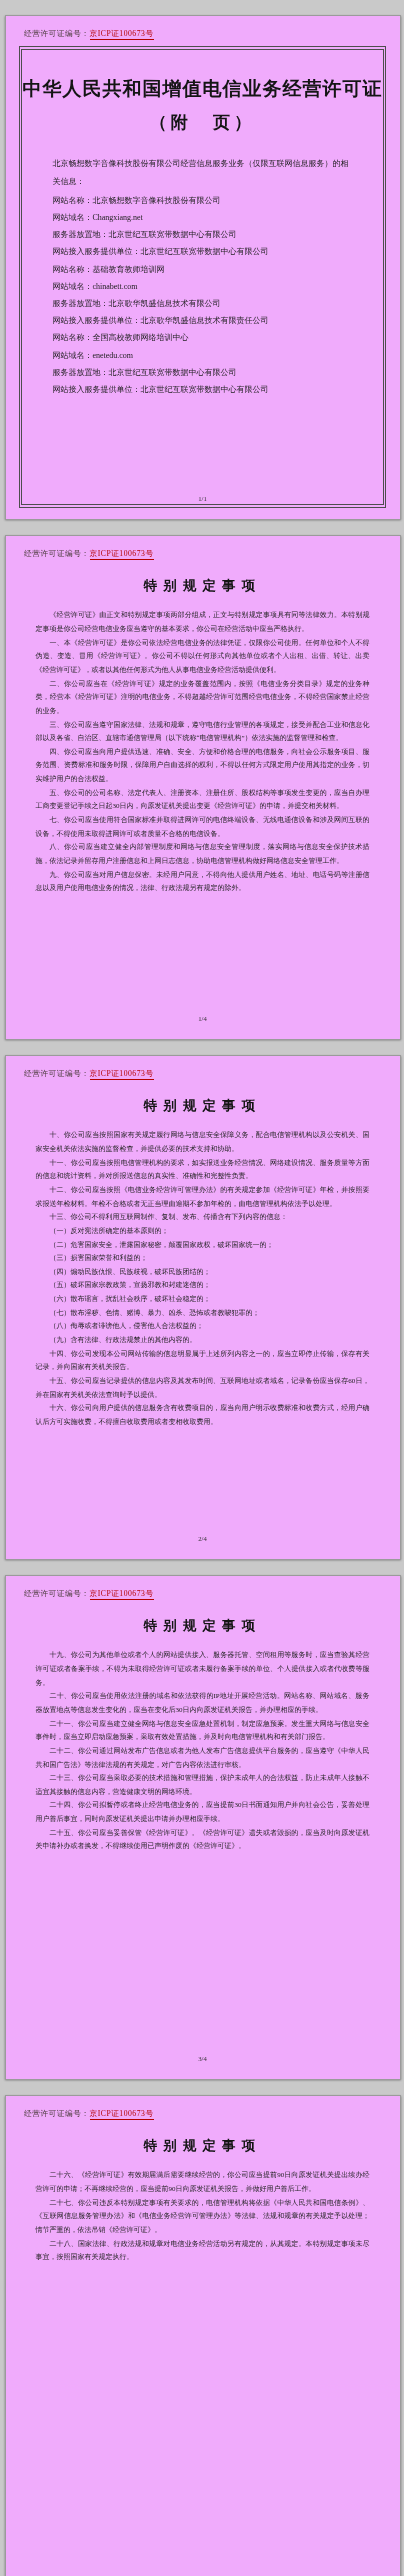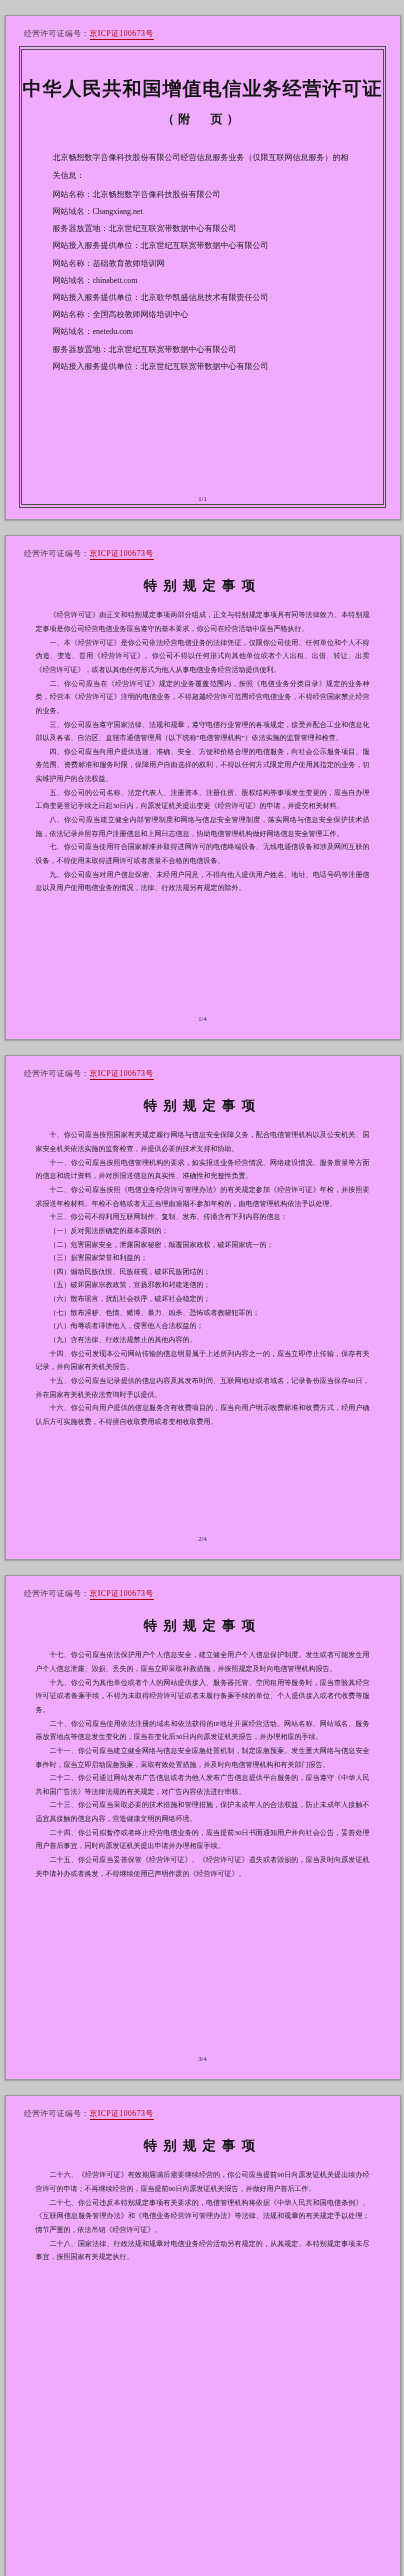--- a/index.html
+++ b/index.html
@@ -48,21 +48,21 @@
     margin-top:26px;
     text-align:center;
     font-size:19px;
     font-weight:700;
     letter-spacing:1px;
     color:#151515;
   }
   .lic-subtitle{
     margin-top:9.3px;
     text-align:center;
-    font-size:12px;
+    font-size:17px;
     font-weight:700;
     letter-spacing:4.1px;
     color:#151515;
   }
   .lic-content{
     margin:21.6px 30px 0;
     font-size:8px;
     line-height:2.15;
     color:#1d1d1d;
   }
@@ -105,20 +105,21 @@
       <div class="lic-title">中华人民共和国增值电信业务经营许可证</div>
       <div class="lic-subtitle">（附　页）</div>
       <div class="lic-content">
         <div class="lic-intro">北京畅想数字音像科技股份有限公司经营信息服务业务（仅限互联网信息服务）的相关信息：</div>
         <div class="entry"><span>网站名称：</span><span>北京畅想数字音像科技股份有限公司</span></div>
         <div class="entry"><span>网站域名：</span><span>Changxiang.net</span></div>
         <div class="entry"><span>服务器放置地：</span><span>北京世纪互联宽带数据中心有限公司</span></div>
         <div class="entry"><span>网站接入服务提供单位：</span><span>北京世纪互联宽带数据中心有限公司</span></div>
         <div class="entry"><span>网站名称：</span><span>基础教育教师培训网</span></div>
         <div class="entry"><span>网站域名：</span><span>chinabett.com</span></div>
+        <div class="entry"><span>服务器放置地：</span><span>北京歌华凯盛信息技术有限公司</span></div>
         <div class="entry"><span>网站接入服务提供单位：</span><span>北京歌华凯盛信息技术有限责任公司</span></div>
         <div class="entry"><span>网站名称：</span><span>全国高校教师网络培训中心</span></div>
         <div class="entry"><span>网站域名：</span><span>enetedu.com</span></div>
         <div class="entry"><span>服务器放置地：</span><span>北京世纪互联宽带数据中心有限公司</span></div>
         <div class="entry"><span>网站接入服务提供单位：</span><span>北京世纪互联宽带数据中心有限公司</span></div>
       </div>
     </div>
   </div>
   <div class="page-no">1/1</div>
 </div>
@@ -128,22 +129,22 @@
     <span>经营许可证编号：</span><span class="lic-no">京ICP证100673号</span>
   </div>
   <div class="prov-title">特别规定事项</div>
   <div class="prov-body">
     <p class="para">《经营许可证》由正文和特别规定事项两部分组成，正文与特别规定事项具有同等法律效力。本特别规定事项是你公司经营电信业务应当遵守的基本要求，你公司在经营活动中应当严格执行。</p>
     <p class="para">一、本《经营许可证》是你公司依法经营电信业务的法律凭证，仅限你公司使用。任何单位和个人不得伪造、变造、冒用《经营许可证》。你公司不得以任何形式向其他单位或者个人出租、出借、转让、出卖《经营许可证》，或者以其他任何形式为他人从事电信业务经营活动提供便利。</p>
     <p class="para">二、你公司应当在《经营许可证》规定的业务覆盖范围内，按照《电信业务分类目录》规定的业务种类，经营本《经营许可证》注明的电信业务，不得超越经营许可范围经营电信业务，不得经营国家禁止经营的业务。</p>
     <p class="para">三、你公司应当遵守国家法律、法规和规章，遵守电信行业管理的各项规定，接受并配合工业和信息化部以及各省、自治区、直辖市通信管理局（以下统称“电信管理机构”）依法实施的监督管理和检查。</p>
     <p class="para">四、你公司应当向用户提供迅速、准确、安全、方便和价格合理的电信服务，向社会公示服务项目、服务范围、资费标准和服务时限，保障用户自由选择的权利，不得以任何方式限定用户使用其指定的业务，切实维护用户的合法权益。</p>
     <p class="para">五、你公司的公司名称、法定代表人、注册资本、注册住所、股权结构等事项发生变更的，应当自办理工商变更登记手续之日起30日内，向原发证机关提出变更《经营许可证》的申请，并提交相关材料。</p>
+    <p class="para">七、你公司应当使用符合国家标准并取得进网许可的电信终端设备、无线电通信设备和涉及网间互联的设备，不得使用未取得进网许可或者质量不合格的电信设备。</p>
     <p class="para">八、你公司应当建立健全内部管理制度和网络与信息安全管理制度，落实网络与信息安全保护技术措施，依法记录并留存用户注册信息和上网日志信息，协助电信管理机构做好网络信息安全管理工作。</p>
-    <p class="para">七、你公司应当使用符合国家标准并取得进网许可的电信终端设备、无线电通信设备和涉及网间互联的设备，不得使用未取得进网许可或者质量不合格的电信设备。</p>
     <p class="para">九、你公司应当对用户信息保密。未经用户同意，不得向他人提供用户姓名、地址、电话号码等注册信息以及用户使用电信业务的情况，法律、行政法规另有规定的除外。</p>
   </div>
   <div class="page-no">1/4</div>
 </div>
 
 <div class="page">
   <div class="page-header">
     <span>经营许可证编号：</span><span class="lic-no">京ICP证100673号</span>
   </div>
   <div class="prov-title">特别规定事项</div>
@@ -167,21 +168,20 @@
   </div>
   <div class="page-no">2/4</div>
 </div>
 
 <div class="page">
   <div class="page-header">
     <span>经营许可证编号：</span><span class="lic-no">京ICP证100673号</span>
   </div>
   <div class="prov-title">特别规定事项</div>
   <div class="prov-body">
-    <p class="para">十七、你公司应当依法保护用户个人信息安全，建立健全用户个人信息保护制度。发生或者可能发生用户个人信息泄露、毁损、丢失的，应当立即采取补救措施，并按照规定及时向电信管理机构报告。</p>
     <p class="para">十九、你公司为其他单位或者个人的网站提供接入、服务器托管、空间租用等服务时，应当查验其经营许可证或者备案手续，不得为未取得经营许可证或者未履行备案手续的单位、个人提供接入或者代收费等服务。</p>
     <p class="para">二十、你公司应当使用依法注册的域名和依法获得的IP地址开展经营活动。网站名称、网站域名、服务器放置地点等信息发生变化的，应当在变化后30日内向原发证机关报告，并办理相应的手续。</p>
     <p class="para">二十一、你公司应当建立健全网络与信息安全应急处置机制，制定应急预案。发生重大网络与信息安全事件时，应当立即启动应急预案，采取有效处置措施，并及时向电信管理机构和有关部门报告。</p>
     <p class="para">二十二、你公司通过网站发布广告信息或者为他人发布广告信息提供平台服务的，应当遵守《中华人民共和国广告法》等法律法规的有关规定，对广告内容依法进行审核。</p>
     <p class="para">二十三、你公司应当采取必要的技术措施和管理措施，保护未成年人的合法权益，防止未成年人接触不适宜其接触的信息内容，营造健康文明的网络环境。</p>
     <p class="para">二十四、你公司拟暂停或者终止经营电信业务的，应当提前30日书面通知用户并向社会公告，妥善处理用户善后事宜，同时向原发证机关提出申请并办理相应手续。</p>
     <p class="para">二十五、你公司应当妥善保管《经营许可证》。《经营许可证》遗失或者毁损的，应当及时向原发证机关申请补办或者换发，不得继续使用已声明作废的《经营许可证》。</p>
   </div>
   <div class="page-no">3/4</div>
 </div>

